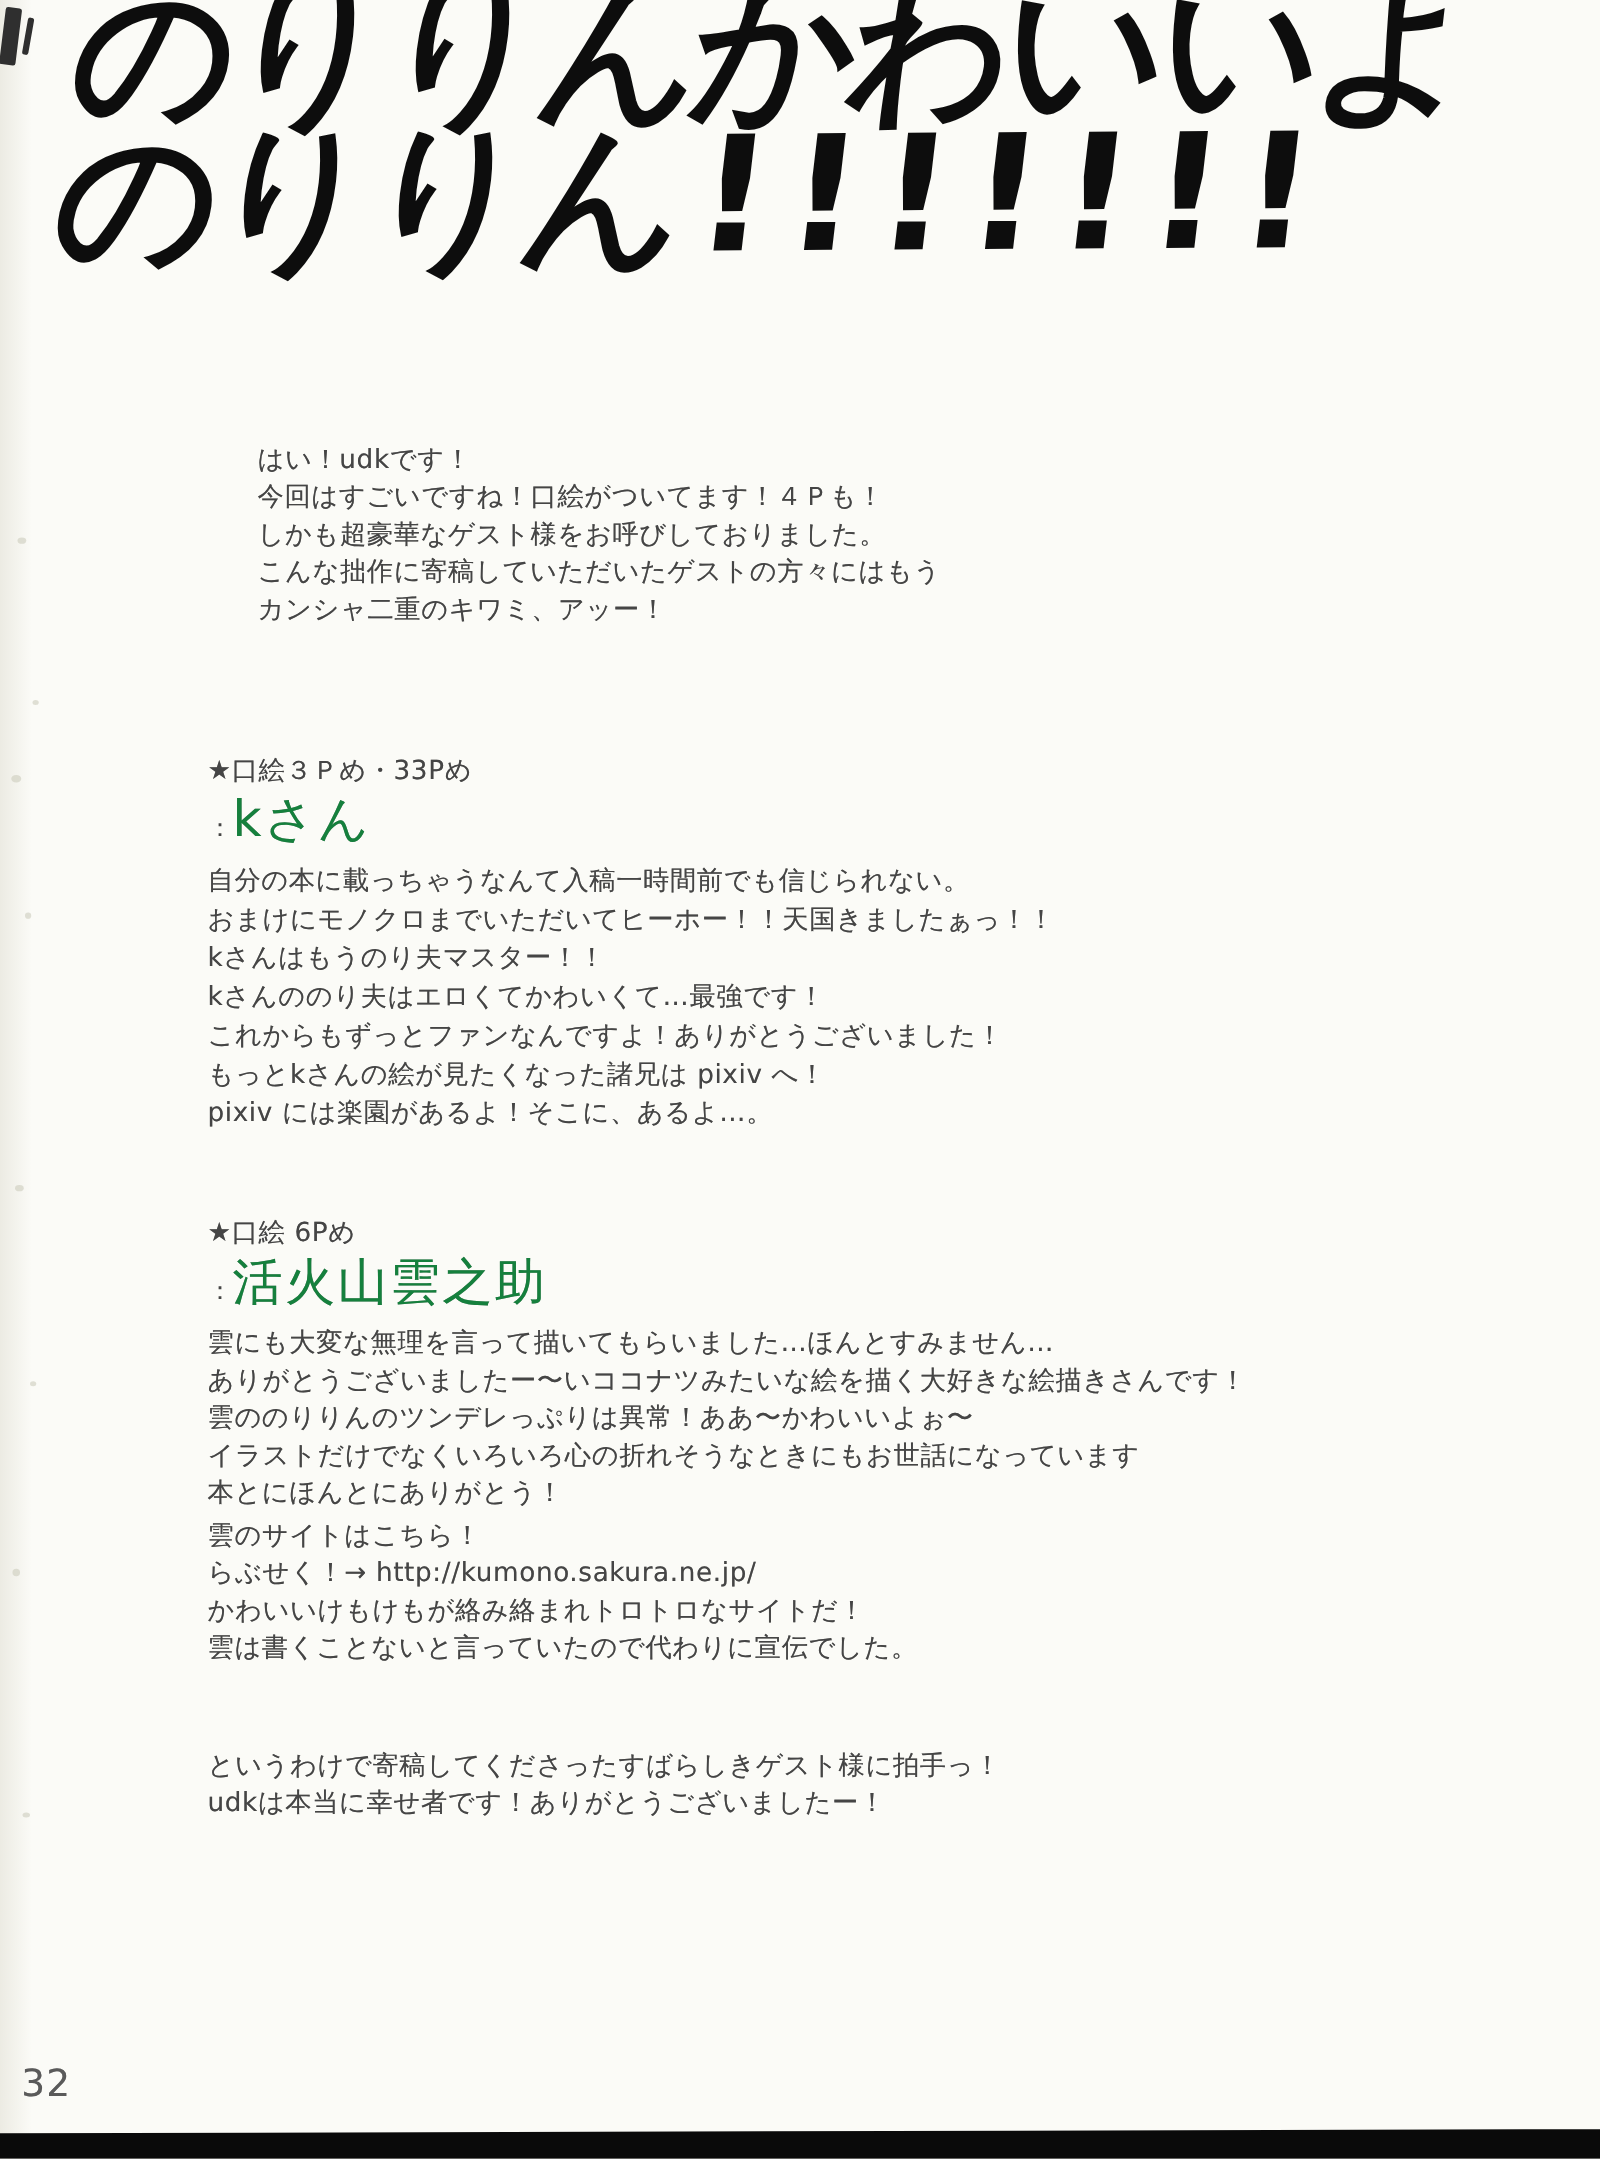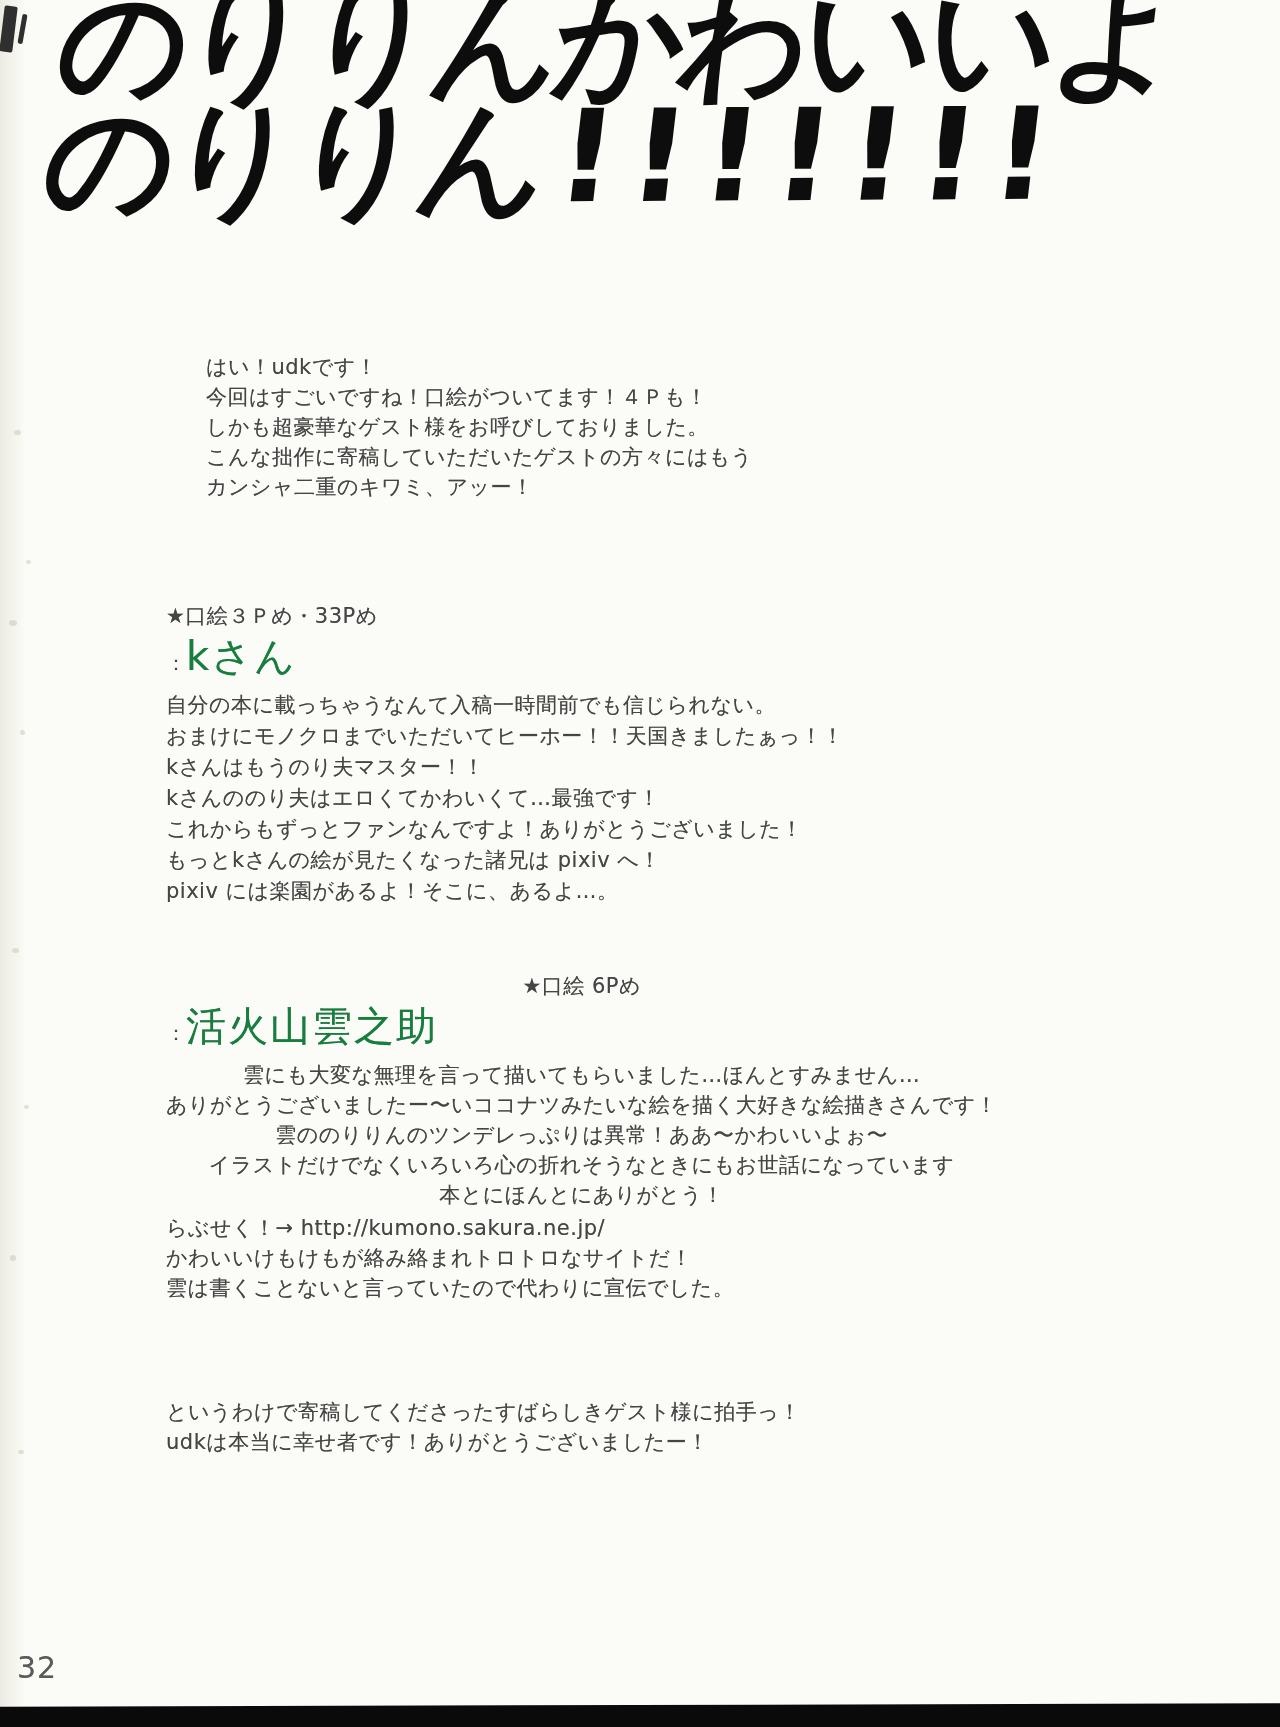--- a/index.html
+++ b/index.html
@@ -52,21 +52,21 @@
   }
   .block{position:absolute;left:166px;}
   .intro{top:352px;margin-left:40px;}
   .sec-header{font-size:21px;line-height:26px;letter-spacing:1px;}
   .sec-name{display:flex;align-items:baseline;margin-top:2px;line-height:46px;}
   .sec-name .colon{font-size:20px;}
   .sec-name .name{font-size:40px;letter-spacing:2px;color:#15803d;text-shadow:0 0 .5px rgba(70,70,70,.55);}
   .sec-lines{margin-top:4px;}
   .sec-k{top:601px;}
   .sec-k .sec-lines p{line-height:31px;}
-  .sec-kumo{top:971px;text-align:center;}
+  .sec-kumo{top:971px;}
   .site-block{top:1213px;}
   .site-block p{line-height:30px;}
   .closing{top:1397px;}
 
   .page-number{
     position:absolute;left:17px;top:1650px;
     font-size:30px;color:var(--muted);letter-spacing:1px;
     text-shadow:0 0 .5px rgba(90,90,90,.5);
   }
   .bottom-bar{
@@ -133,20 +133,21 @@
     <div class="sec-lines">
       <p>雲にも大変な無理を言って描いてもらいました…ほんとすみません…</p>
       <p>ありがとうございましたー〜いココナツみたいな絵を描く大好きな絵描きさんです！</p>
       <p>雲ののりりんのツンデレっぷりは異常！ああ〜かわいいよぉ〜</p>
       <p>イラストだけでなくいろいろ心の折れそうなときにもお世話になっています</p>
       <p>本とにほんとにありがとう！</p>
     </div>
   </div>
 
   <div class="block copy site-block">
+    <p>雲のサイトはこちら！</p>
     <p>らぶせく！→ http://kumono.sakura.ne.jp/</p>
     <p>かわいいけもけもが絡み絡まれトロトロなサイトだ！</p>
     <p>雲は書くことないと言っていたので代わりに宣伝でした。</p>
   </div>
 
   <div class="block copy closing">
     <p>というわけで寄稿してくださったすばらしきゲスト様に拍手っ！</p>
     <p>udkは本当に幸せ者です！ありがとうございましたー！</p>
   </div>
 

